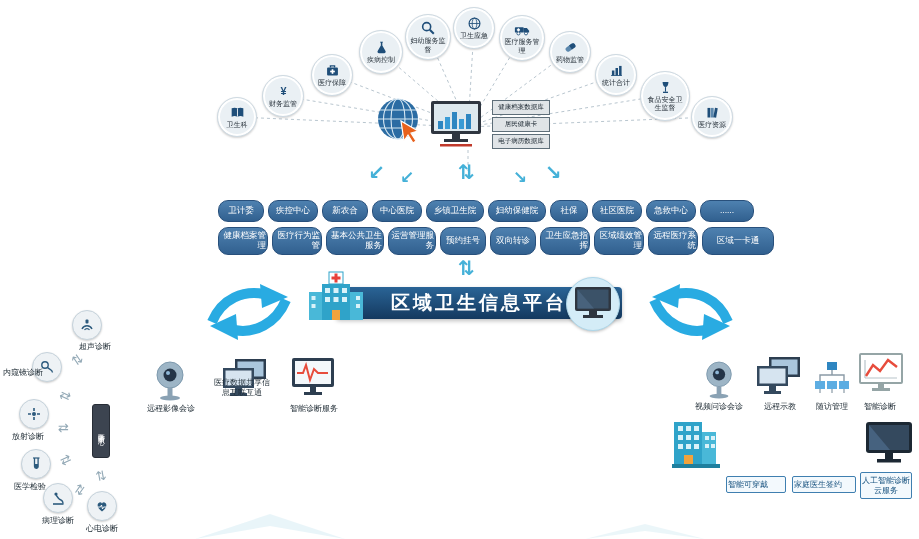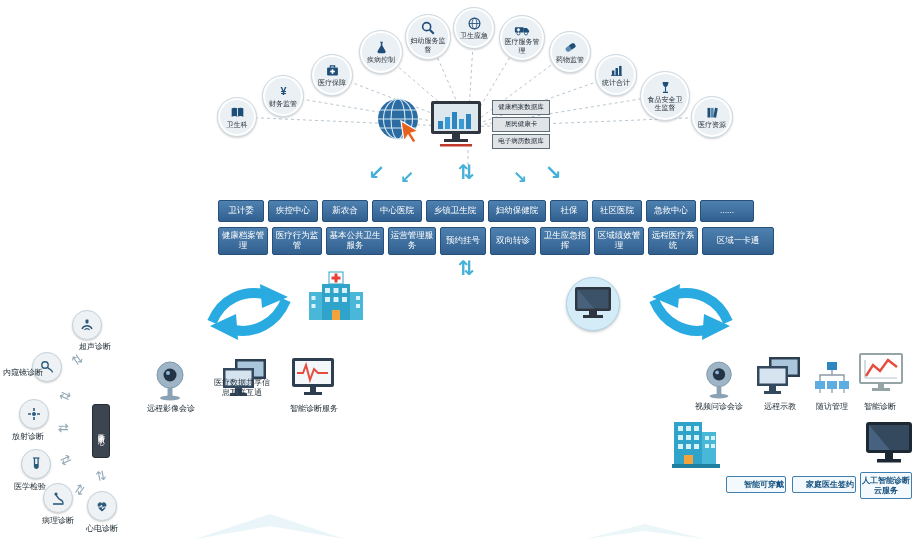--- a/index.html
+++ b/index.html
@@ -15,35 +15,35 @@
     text-align:center; color:#27313a; }
   .circle-node .lbl { font-size:7px; line-height:1.15; width:82%; margin-top:1px; }
 
   
   .db { position:absolute; width:58px; height:15px; background:#e0e4e7; border:1px solid #5e6e79;
     color:#16222c; font-size:6.5px; display:flex; align-items:center; justify-content:center;
     text-align:center; line-height:1; }
 
   
   .btn { position:absolute; background:linear-gradient(#4e81b0,#31608f); color:#fff;
-    border:1px solid #28507c; border-radius:2px; display:flex; align-items:center;
-    justify-content:center; text-align:center; font-size:8.5px; line-height:1.15; padding:1px; }
+    border:1px solid #28507c; border-radius:10px; display:flex; align-items:center;
+    justify-content:center; text-align:right; font-size:8.5px; line-height:1.15; padding:1px; }
 
   
   .banner { position:absolute; background:linear-gradient(#2a6496,#14395f); color:#fff;
     border-radius:4px; display:flex; align-items:center; justify-content:center;
     font-weight:bold; box-shadow:0 2px 4px rgba(0,0,0,.25); }
 
   
   .cap { position:absolute; font-size:8px; color:#1d2a33; text-align:center; line-height:1.25; }
 
   
   .chip { position:absolute; background:#f3f9fd; border:1px solid #3f7fb0; color:#17527f;
-    font-size:8px; font-weight:bold; border-radius:2px; display:flex; align-items:center;
-    justify-content:flex-end; text-align:center; line-height:1.2; padding:1px; }
+    font-size:8px; font-weight:normal; border-radius:2px; display:flex; align-items:center;
+    justify-content:flex-start; text-align:center; line-height:1.2; padding:1px; }
 
   
   .sat { position:absolute; width:30px; height:30px; border-radius:50%; background:#eef2f5;
     border:1px solid #c6d3dc; box-shadow:0 1px 2px rgba(0,0,0,.2);
     display:flex; align-items:center; justify-content:center; }
 
   .phone { position:absolute; left:92px; top:404px; width:18px; height:54px; background:#3c4450;
     border:1px solid #272d36; border-radius:3px; color:#fff; display:flex; align-items:center;
     justify-content:center; writing-mode:vertical-rl; text-orientation:upright;
     font-size:6.5px; letter-spacing:1px; }
@@ -264,20 +264,23 @@
     </div>
   <div class="btn" style="left:648px;top:227px;width:50px;height:28px">
       <span>远程医疗系统</span>
     </div>
   <div class="btn" style="left:702px;top:227px;width:72px;height:28px">
       <span>区域一卡通</span>
     </div>
 
   <span class="t-arrow" style="left:458px;top:256px;font-size:20px">⇅</span>
 
+  <div class="banner" style="left:336px;top:287px;width:286px;height:32px;font-size:19px;letter-spacing:3px">
+    <span>区域卫生信息平台</span>
+  </div>
   <svg class="abs" style="left:308px;top:268px" width="56" height="54" viewBox="0 0 56 54">
     <rect x="1" y="24" width="13" height="28" fill="#49b8d8"></rect>
     <rect x="42" y="24" width="13" height="28" fill="#49b8d8"></rect>
     <rect x="14" y="16" width="28" height="36" fill="#2fa3c9"></rect>
     <rect x="21" y="4" width="14" height="12" fill="#fff" stroke="#2fa3c9"></rect>
     <rect x="26.5" y="5.5" width="3" height="9" fill="#e8413a"></rect>
     <rect x="23.5" y="8.5" width="9" height="3" fill="#e8413a"></rect>
     <rect x="17" y="20" width="5" height="5" fill="#d9f2f9"></rect>
       <rect x="25.5" y="20" width="5" height="5" fill="#d9f2f9"></rect>
       <rect x="34" y="20" width="5" height="5" fill="#d9f2f9"></rect>

